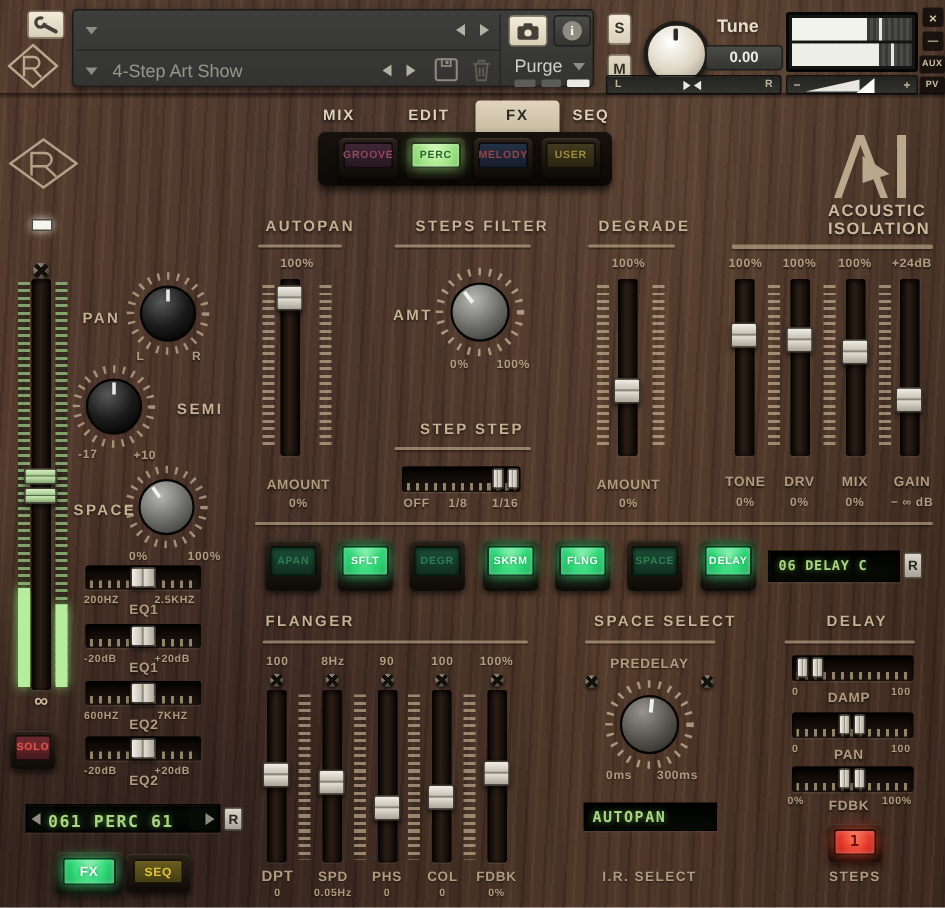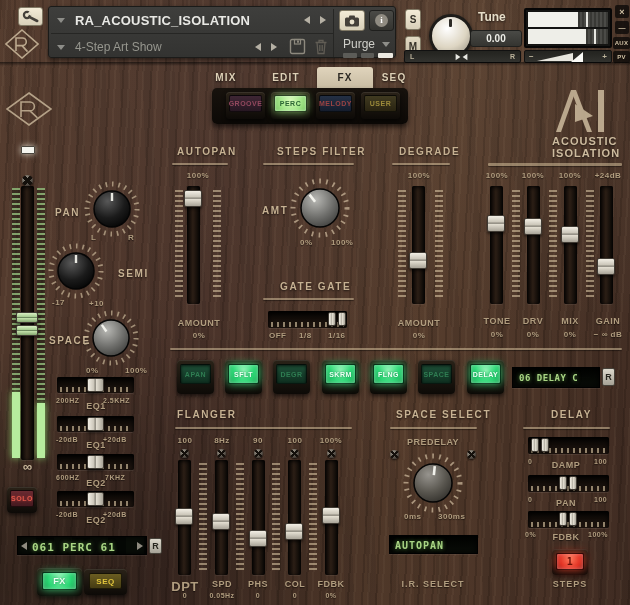--- a/index.html
+++ b/index.html
@@ -82,21 +82,20 @@
     <g fill="none" stroke="#cdbb9e" stroke-width="1.6" opacity=".85">
       <path d="M17 1 L33 15 L17 29 L1 15 Z"></path>
       <path d="M11 22 V9 h6.5 a3.6 3.6 0 0 1 0 7.6 H11 M17 16.6 l5.5 6"></path>
     </g>
   </svg>
 
   <div class="a hdrbox" style="left:48px;top:6px;width:348px;height:52px">
     <div class="a" style="left:2px;top:26px;width:282px;height:1px;background:#262624"></div>
     <div class="a" style="left:284px;top:2px;width:1px;height:48px;background:#262624"></div>
     <div class="a caret" style="left:8px;top:11px"></div>
-    <div class="a htitle" style="left:26px;top:6px">RA_ACOUSTIC_ISOLATION</div>
     <div class="a triL" style="left:255px;top:9px"></div>
     <div class="a triR" style="left:271px;top:9px"></div>
     <div class="a cream" style="left:290px;top:3px;width:26px;height:21px">
       <svg width="16" height="12" viewBox="0 0 16 12">
         <rect x="1" y="2.5" width="14" height="9" rx="1.5" fill="#45403a"></rect>
         <rect x="5" y="0.5" width="6" height="3" rx="1" fill="#45403a"></rect>
         <circle cx="8" cy="7" r="2.4" fill="#e9e1cd"></circle>
       </svg>
     </div>
     <div class="a gbtn" style="left:320px;top:3px;width:25px;height:21px">
@@ -309,21 +308,21 @@
 <svg class="a" style="left:290px;top:178px" width="60" height="60" viewBox="0 0 60 60">
   <circle cx="30" cy="30" r="27" fill="none" stroke="#c9b699" stroke-width="5" stroke-dasharray="1.7 5.3" opacity=".75"></circle>
   <circle cx="30" cy="30" r="19" fill="url(#kgray)" stroke="#050505" stroke-width="1.5"></circle>
   <g transform="rotate(-38 30 30)">
       <line x1="30" y1="13" x2="30" y2="22" stroke="#f2f2ec" stroke-width="2.6"></line>
     </g>
 </svg>
 <div class="a sm" style="left:300px;top:238px">0%</div>
 <div class="a sm" style="left:331px;top:238px">100%</div>
 
-<div class="a ttl" style="left:280px;top:281px">GATE GATE</div>
+<div class="a ttl" style="left:280px;top:281px">STEP STEP</div>
 <div class="a rule" style="left:263px;top:298px;width:91px"></div>
 <div class="a hb" style="left:268px;top:311px;width:79px;height:17px">
   <div class="ht a" style="left:3px;bottom:1px;width:73px"></div>
   <div class="a" style="left:60px;top:1px;display:flex;gap:2px">
     <span class="hh" style="width:8px"></span>
       <span class="hh" style="width:8px"></span>
   </div>
 </div>
 <div class="a sm" style="left:269px;top:331px">OFF</div>
 <div class="a sm" style="left:299px;top:331px">1/8</div>
@@ -411,21 +410,21 @@
 <div class="a track" style="left:178px;top:460px;width:13px;height:115px"></div>
 <div class="a hv" style="left:175px;top:508px"></div>
 <div class="a track" style="left:215px;top:460px;width:13px;height:115px"></div>
 <div class="a hv" style="left:212px;top:513px"></div>
 <div class="a track" style="left:252px;top:460px;width:13px;height:115px"></div>
 <div class="a hv" style="left:249px;top:530px"></div>
 <div class="a track" style="left:288px;top:460px;width:13px;height:115px"></div>
 <div class="a hv" style="left:285px;top:523px"></div>
 <div class="a track" style="left:325px;top:460px;width:13px;height:115px"></div>
 <div class="a hv" style="left:322px;top:507px"></div>
-<div class="a sm tc" style="left:169px;top:579px;width:32px;font-size:13px">DPT</div>
+<div class="a sm tc" style="left:169px;top:579px;width:32px;font-size:10px">DPT</div>
 <div class="a sm tc" style="left:206px;top:579px;width:32px;font-size:9px">SPD</div>
 <div class="a sm tc" style="left:242px;top:579px;width:32px;font-size:9px">PHS</div>
 <div class="a sm tc" style="left:279px;top:579px;width:32px;font-size:9px">COL</div>
 <div class="a sm tc" style="left:315px;top:579px;width:32px;font-size:9px">FDBK</div>
 <div class="a sm tc" style="left:169px;top:592px;width:32px;font-size:7px">0</div>
 <div class="a sm tc" style="left:206px;top:592px;width:32px;font-size:7px">0.05Hz</div>
 <div class="a sm tc" style="left:242px;top:592px;width:32px;font-size:7px">0</div>
 <div class="a sm tc" style="left:279px;top:592px;width:32px;font-size:7px">0</div>
 <div class="a sm tc" style="left:315px;top:592px;width:32px;font-size:7px">0%</div>
 

